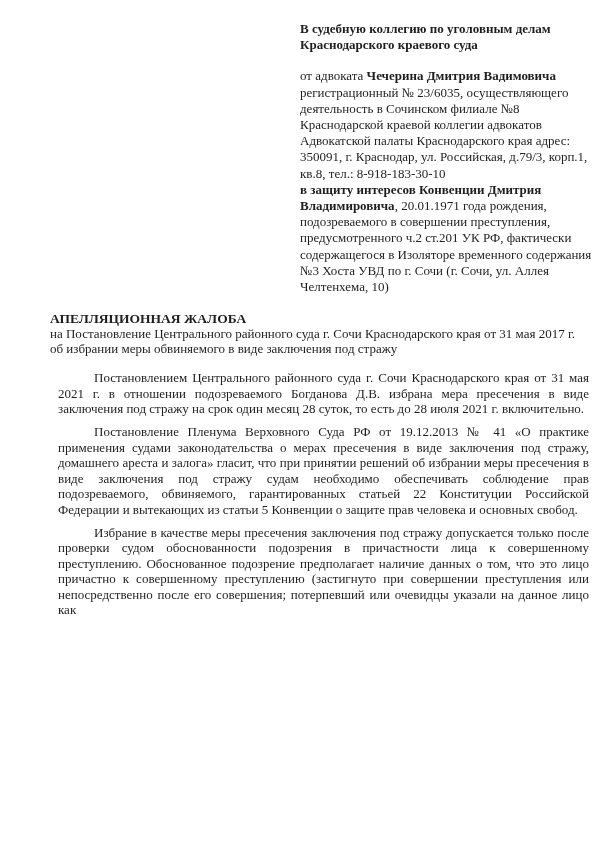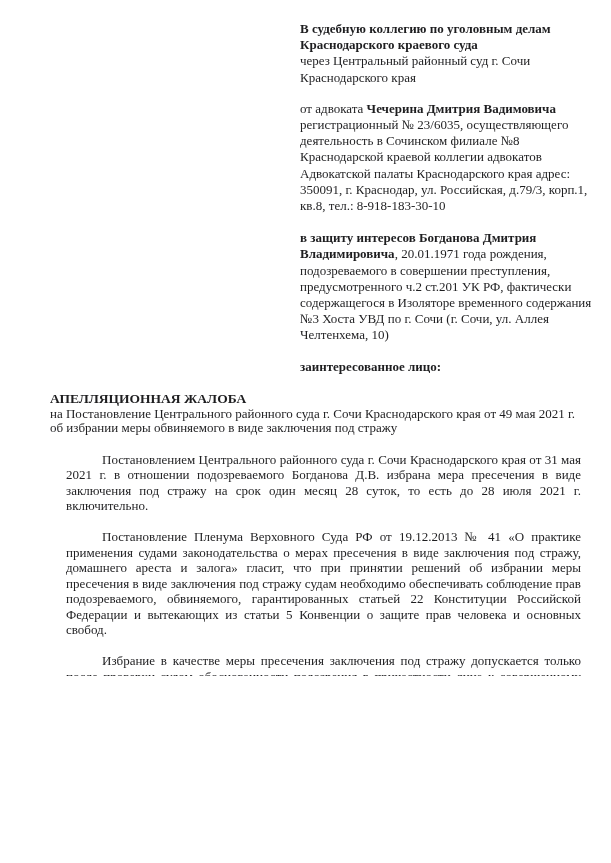--- a/index.html
+++ b/index.html
@@ -20,21 +20,21 @@
   }
   
   .header-block {
     margin-left: 250px;
     width: 297px;
     font-size: 13px;
     line-height: 16.2px;
     text-align: left;
   }
   .hb { margin-bottom: 15px; }
-  .hb-tight { margin-bottom: 16px; }
+  .hb-tight { margin-bottom: 0; }
   .bold { font-weight: bold; }
   .blockline { display: block; }
   
   .title-block {
     margin-top: 12px;
     text-align: left;
   }
   .doc-title {
     font-size: 13.5px;
     font-weight: bold;
@@ -46,52 +46,50 @@
   }
   
   .body-text {
     margin-top: 14px;
     font-size: 13px;
     line-height: 15.4px;
     text-align: justify;
   }
   .body-text p {
     text-indent: 36px;
-    margin: 16px;
+    margin: 8px;
   }
 </style>
 </head>
 <body>
 
 <div class="page">
 
   <div class="header-block">
 
     <div class="hb">
       <span class="blockline bold">В судебную коллегию по уголовным делам Краснодарского краевого суда</span>
-      <span class="blockline">через Центральный районный суд г. Сочи Краснодарского края</span>
     </div>
 
     <div class="hb-tight">
       <span>от адвоката </span><span class="bold">Чечерина Дмитрия Вадимовича</span><span> регистрационный № 23/6035, осуществляющего деятельность в Сочинском филиале №8 Краснодарской краевой коллегии адвокатов Адвокатской палаты Краснодарского края адрес: 350091, г. Краснодар, ул. Российская, д.79/3, корп.1, кв.8, тел.: 8-918-183-30-10</span>
     </div>
 
     <div class="hb">
-      <span class="bold">в защиту интересов Богданова Дмитрия Владимировича</span><span>, 20.01.1971 года рождения, подозреваемого в совершении преступления, предусмотренного ч.2 ст.201 УК РФ, фактически содержащегося в Изоляторе временного содержания №3 Хоста УВД  по г. Сочи (г. Сочи, ул. Аллея Челтенхема, 10)</span>
+      <span class="bold">в защиту интересов Конвенции Дмитрия Владимировича</span><span>, 20.01.1971 года рождения, подозреваемого в совершении преступления, предусмотренного ч.2 ст.201 УК РФ, фактически содержащегося в Изоляторе временного содержания №3 Хоста УВД  по г. Сочи (г. Сочи, ул. Аллея Челтенхема, 10)</span>
     </div>
 
     <div class="hb">
-      <span class="blockline bold">заинтересованное лицо:</span>
     </div>
 
   </div>
 
   <div class="title-block">
     <div class="doc-title">АПЕЛЛЯЦИОННАЯ ЖАЛОБА</div>
-    <div class="doc-subtitle">на Постановление Центрального районного суда г. Сочи Краснодарского края от 49 мая 2021 г.</div>
+    <div class="doc-subtitle">на Постановление Центрального районного суда г. Сочи Краснодарского края от 31 мая 2017 г.</div>
     <div class="doc-subtitle">об избрании меры обвиняемого в виде заключения под стражу</div>
   </div>
 
   <div class="body-text">
     <p>Постановлением Центрального районного суда г. Сочи Краснодарского края от 31 мая 2021 г. в отношении подозреваемого Богданова Д.В. избрана мера пресечения в виде заключения под стражу на срок один месяц 28 суток, то есть до 28 июля 2021 г. включительно.</p>
     <p>Постановление Пленума Верховного Суда РФ от 19.12.2013 № 41 «О практике применения судами законодательства о мерах пресечения в виде заключения под стражу, домашнего ареста и залога» гласит, что при принятии решений об избрании меры пресечения в виде заключения под стражу судам необходимо обеспечивать соблюдение прав подозреваемого, обвиняемого, гарантированных статьей 22 Конституции Российской Федерации и вытекающих из статьи 5 Конвенции о защите прав человека и основных свобод.</p>
     <p>Избрание в качестве меры пресечения заключения под стражу допускается только после проверки судом обоснованности подозрения в причастности лица к совершенному преступлению. Обоснованное подозрение предполагает наличие данных о том, что это лицо причастно к совершенному преступлению (застигнуто при совершении преступления или непосредственно после его совершения; потерпевший или очевидцы указали на данное лицо как</p>
   </div>
 
 </div>

